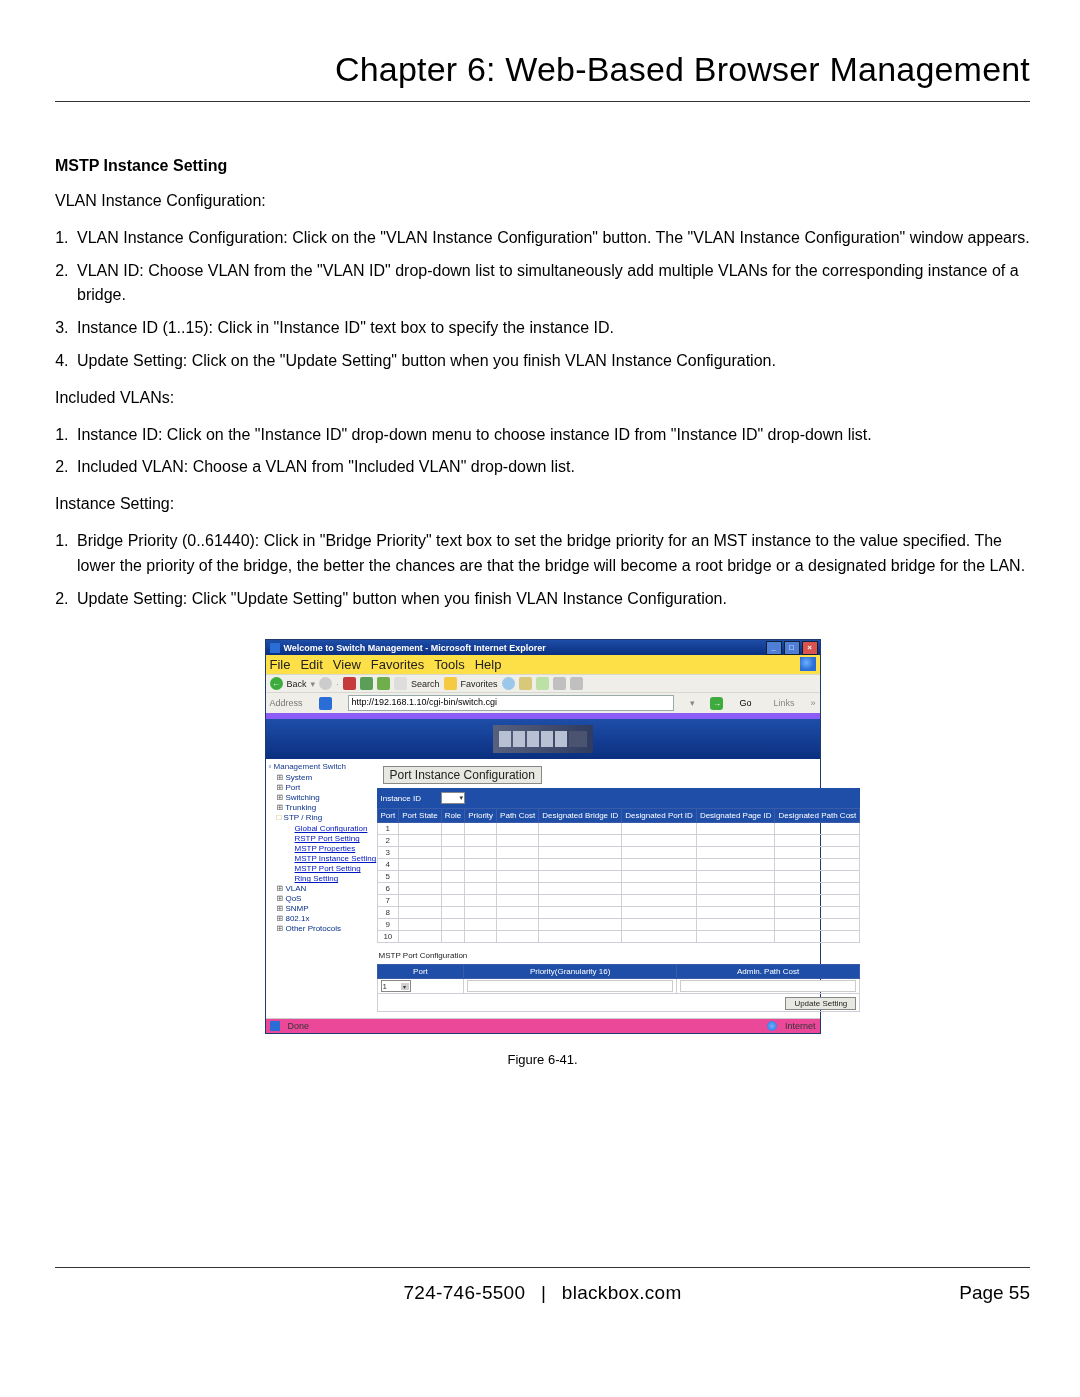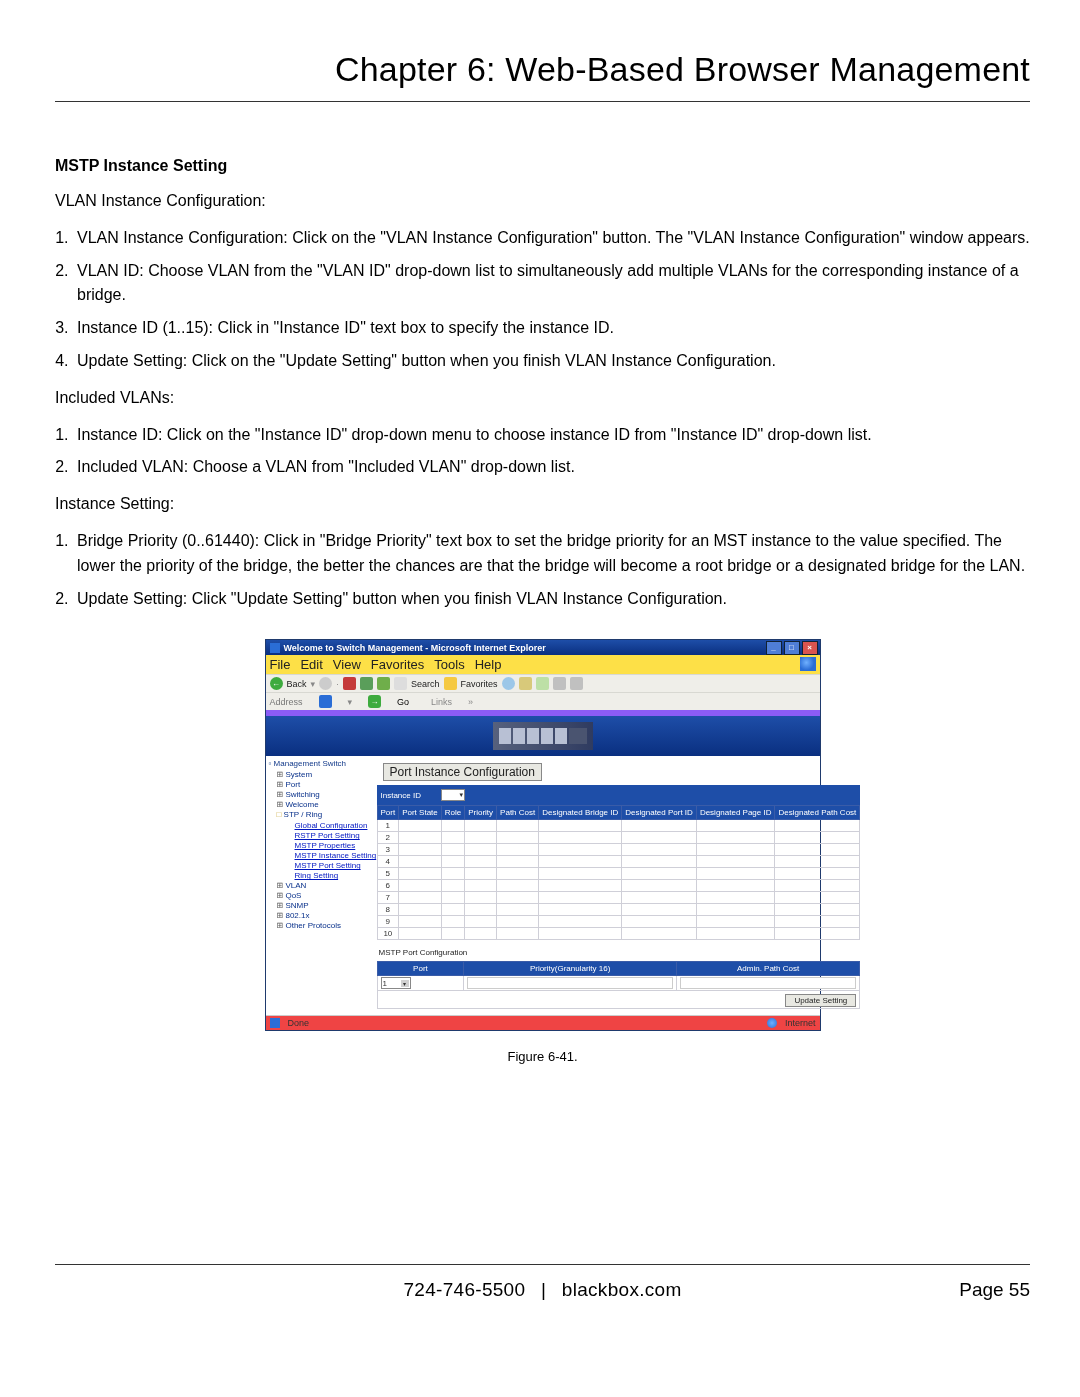--- a/index.html
+++ b/index.html
@@ -289,21 +289,21 @@
     float: right;
     border: 1px solid #888;
     background: #e8e8e2;
     padding: 1px 8px;
     font-size: 8px;
     margin-top: 2px;
   }
   .status-bar {
     display:flex;
     align-items:center;
-    background:#ef4444;
+    background:#ec4899;
     border-top:1px solid #ccc;
     font-size:9px;
     color:#333;
     height:14px;
     padding:0 4px;
     gap:8px;
   }
   .status-bar .done-icon {
     width:10px;height:10px;background:#2a6dd6;display:inline-block;
   }
@@ -404,20 +404,21 @@
         <span class="tb-icon tb-clock"></span>
         <span class="tb-icon tb-mail"></span>
         <span class="tb-icon tb-print"></span>
         <span class="tb-icon tb-generic"></span>
         <span class="tb-icon tb-generic"></span>
       </div>
 
       <div class="ie-address">
         <span class="addr-label">Address</span>
         <span class="tb-icon" style="background:#2a6dd6"></span>
+        <span class="addr-input">http://192.168.1.10/cgi-bin/switch.cgi</span>
         <span style="color:#888">▾</span>
         <span class="go-btn">→</span>
         <span>Go</span>
         <span style="color:#888;margin-left:6px">Links</span>
         <span style="color:#888">»</span>
       </div>
 
       <div class="content-area">
         <div class="banner">
           <div class="img">
@@ -433,21 +434,21 @@
 
           <div class="tree">
             <div class="root">
               <span>▫</span>
               <span>Management Switch</span>
             </div>
             <ul>
               <li class="plus folder">System</li>
               <li class="plus folder">Port</li>
               <li class="plus folder">Switching</li>
-              <li class="plus folder">Welcome</li>
+              <li class="plus folder">Trunking</li>
               <li class="open">STP / Ring</li>
               <ul>
                 <li class="leaf">Global Configuration</li>
                 <li class="leaf">RSTP Port Setting</li>
                 <li class="leaf">MSTP Properties</li>
                 <li class="leaf">MSTP Instance Setting</li>
                 <li class="leaf">MSTP Port Setting</li>
                 <li class="leaf">Ring Setting</li>
               </ul>
               <li class="plus folder">VLAN</li>

